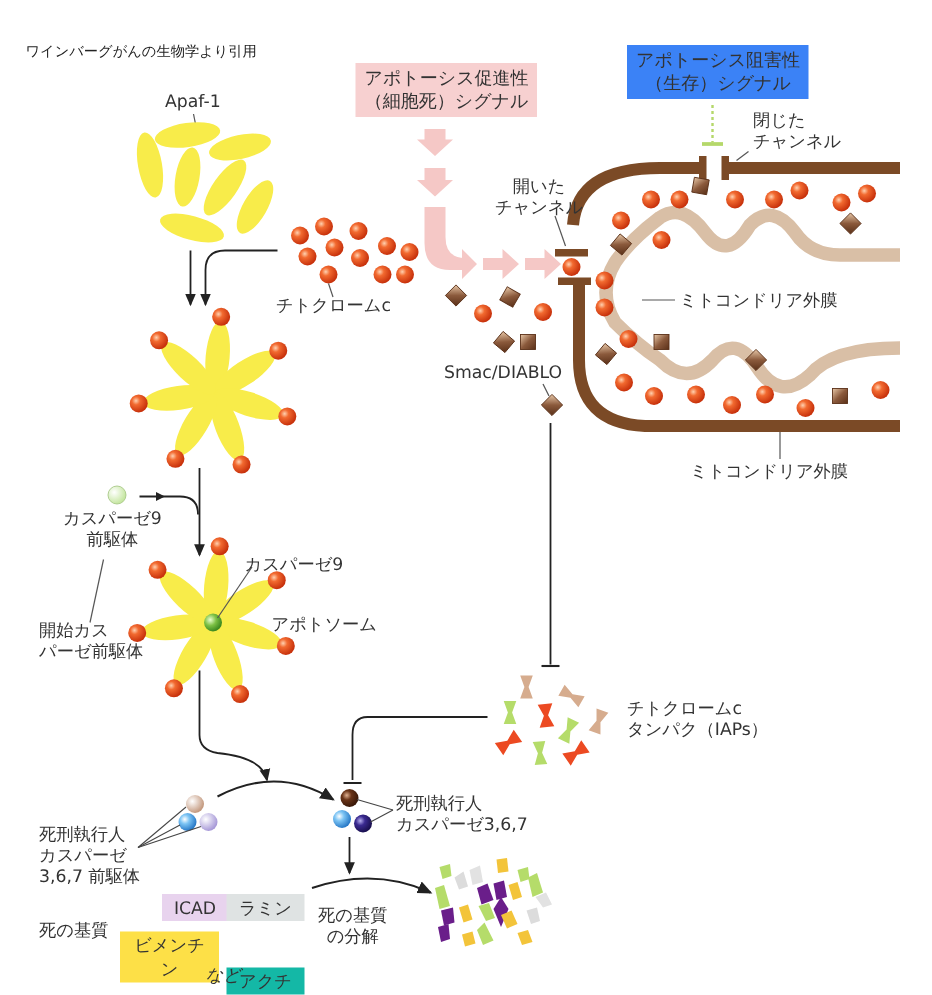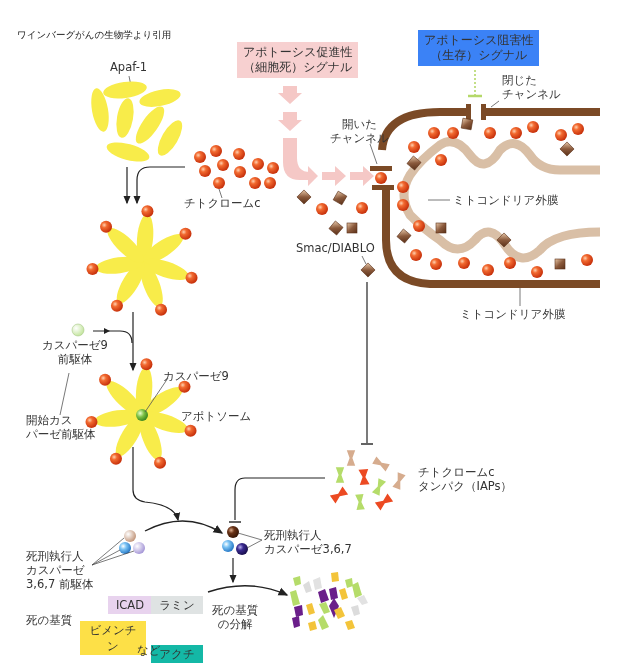--- a/index.html
+++ b/index.html
@@ -340,17 +340,17 @@
 <div class="lbl" style="left:264px;top:528px;">
   <div>死刑執行人</div>
   <div>カスパーゼ3,6,7</div>
 </div>
 
 <div class="lbl" style="left:26px;top:613px;">死の基質</div>
 <div class="sub" style="left:108px;top:596px;background:#e8d3ee;width:36px;">ICAD</div>
 <div class="sub" style="left:151px;top:596px;background:#dfe3e3;width:44px;">ラミン</div>
 <div class="sub" style="left:80px;top:621px;background:#fde047;width:58px;">ビメンチン</div>
 <div class="sub" style="left:151px;top:645px;background:#14b8a6;width:44px;">アクチン</div>
-<div class="lbl" style="left:137px;top:643px;">など</div>
+<div class="lbl" style="left:137px;top:643px;font-style:italic;">など</div>
 <div class="lbl c" style="left:212px;top:603px;">
   <div>死の基質</div>
   <div>の分解</div>
 </div>
 
 </body></html>

